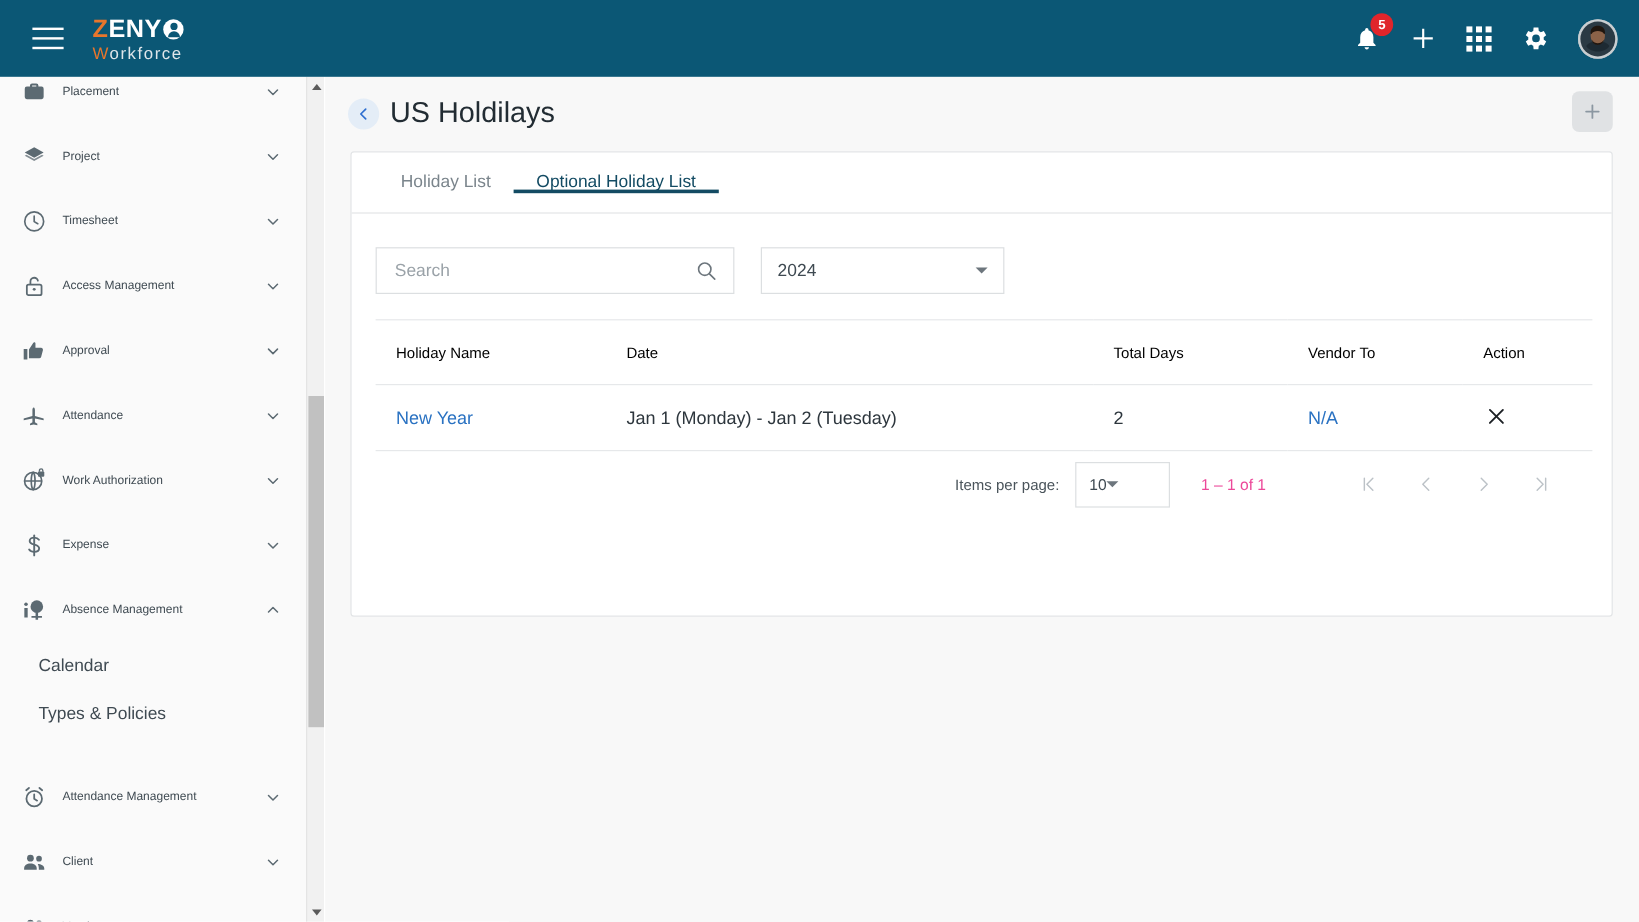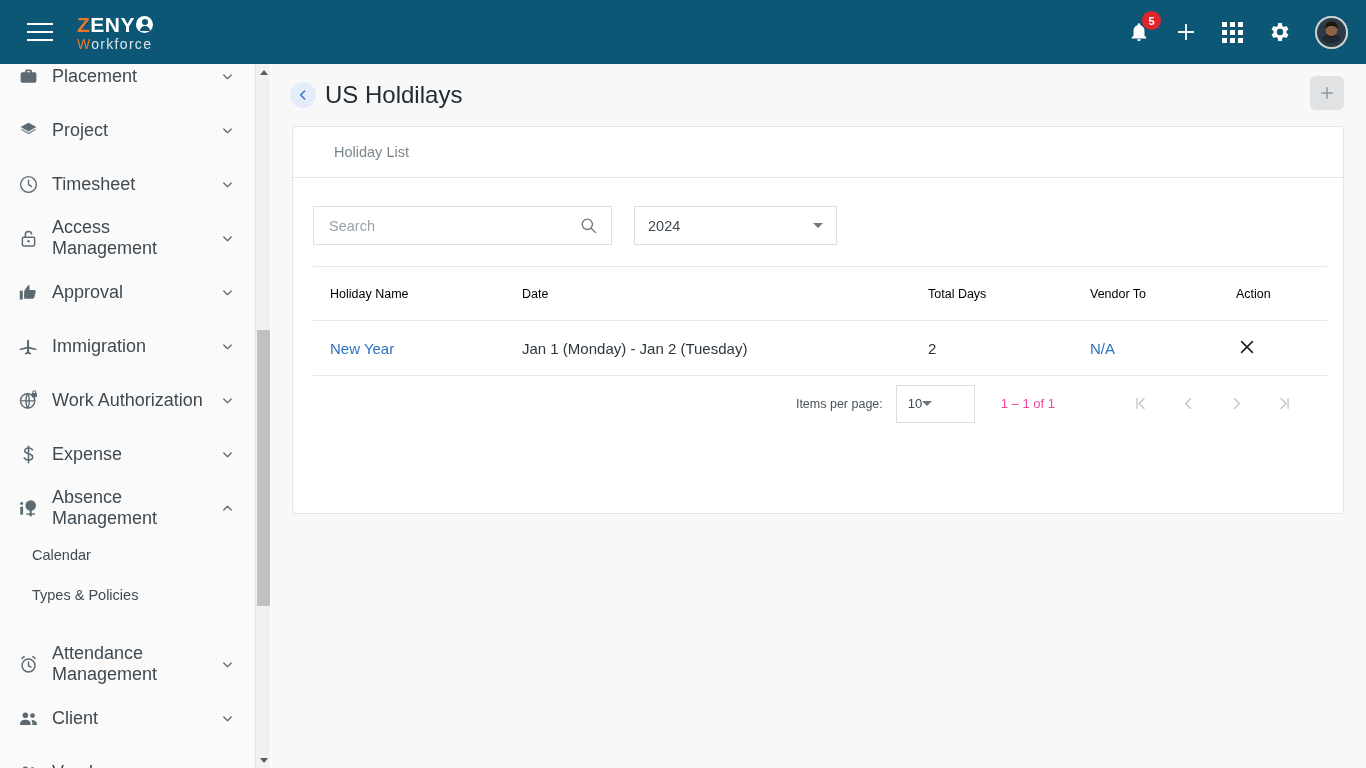--- a/index.html
+++ b/index.html
@@ -85,21 +85,21 @@
   .side-scroll { position: absolute; top: -15px; left: 0; width: 255px; }
   .side-item {
     height: 54px; display: flex; align-items: center;
     padding-left: 14px; cursor: pointer; position: relative;
   }
   .side-icon {
     width: 28px; min-width: 28px; display: flex; align-items: center; justify-content: center;
     color: #5c6a72;
   }
   .side-label {
-    margin-left: 10px; font-size: 18px; color: #3f4a52; flex: 1;
+    margin-left: 10px; font-size: 10px; color: #3f4a52; flex: 1;
   }
   .chev { margin-right: 20px; color: #5c6a72; display: flex; }
   .side-sub {
     height: 40px; display: flex; align-items: center;
     padding-left: 32px; font-size: 14.5px; color: #3f4a52; cursor: pointer;
   }
   .side-gap { height: 22px; }
 
   
   .sb-track {
@@ -377,21 +377,21 @@
             <path d="M6 9.5l6 6 6-6"></path>
           </svg>
         </span>
       </div>
       <div class="side-item">
         <span class="side-icon">
           <svg width="21" height="21" viewBox="0 0 24 24" fill="currentColor">
             <path d="M21 14.5l-8.3-2.3V6.4c0-.9-.3-2.4-1.2-2.4S10.3 5.5 10.3 6.4v5.8L2 14.5v1.7l8.3-1.6v3.6l-2.3 1.3V21l3.5-.8 3.5.8v-1.5l-2.3-1.3v-3.6l8.3 1.6v-1.7z"></path>
           </svg>
         </span>
-        <span class="side-label">Immigration</span>
+        <span class="side-label">Attendance</span>
         <span class="chev">
           <svg width="15" height="15" viewBox="0 0 24 24" fill="none" stroke="currentColor" stroke-width="2" stroke-linecap="round" stroke-linejoin="round">
             <path d="M6 9.5l6 6 6-6"></path>
           </svg>
         </span>
       </div>
       <div class="side-item">
         <span class="side-icon">
           <svg width="21" height="21" viewBox="0 0 24 24" fill="none" stroke="currentColor" stroke-width="1.6">
             <circle cx="11" cy="12.4" r="8.2"></circle>
@@ -519,20 +519,23 @@
         <path d="M12 5v14M5 12h14" stroke="#8b97a1" stroke-width="2" fill="none" stroke-linecap="round"></path>
       </svg>
     </div>
   </div>
 
   <div class="card">
 
     <div class="tabs" id="tabs">
         <div class="tab">
           <span>Holiday List</span>
+        </div>
+        <div class="tab active">
+          <span>Optional Holiday List</span>
         </div>
       </div>
 
     <div class="filters">
       <div class="search-box">
         <input type="text" placeholder="Search" style="">
         <svg width="19" height="19" viewBox="0 0 24 24">
           <circle cx="10.5" cy="10.5" r="6.5" stroke="#6d767d" stroke-width="1.7" fill="none"></circle>
           <path d="M15.4 15.4L21 21" stroke="#6d767d" stroke-width="1.7" stroke-linecap="round"></path>
         </svg>

